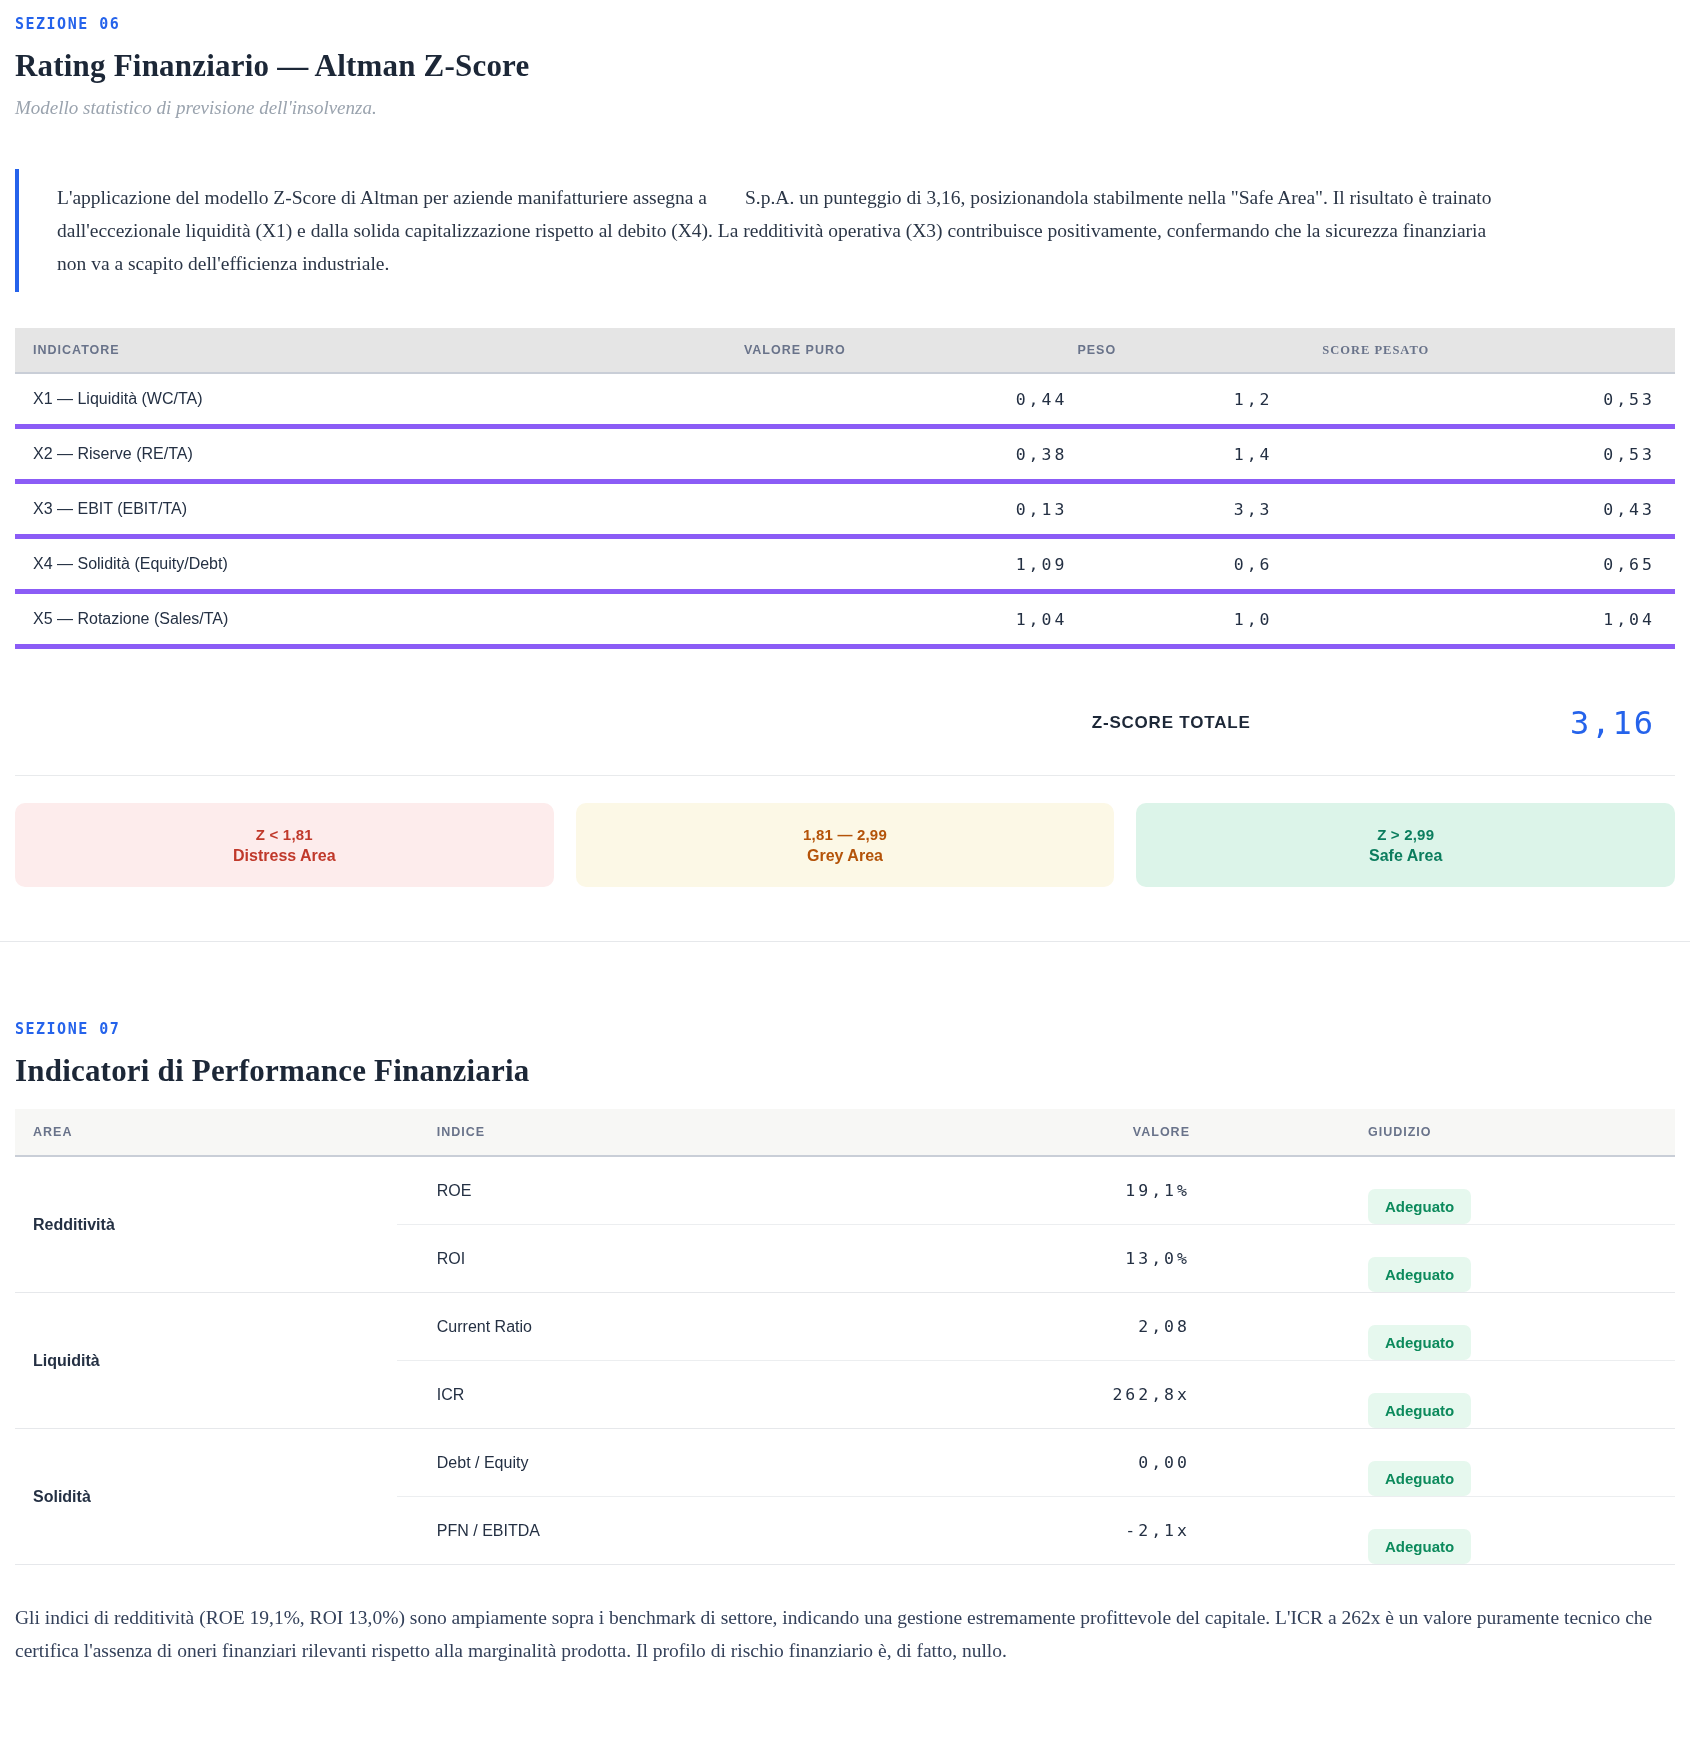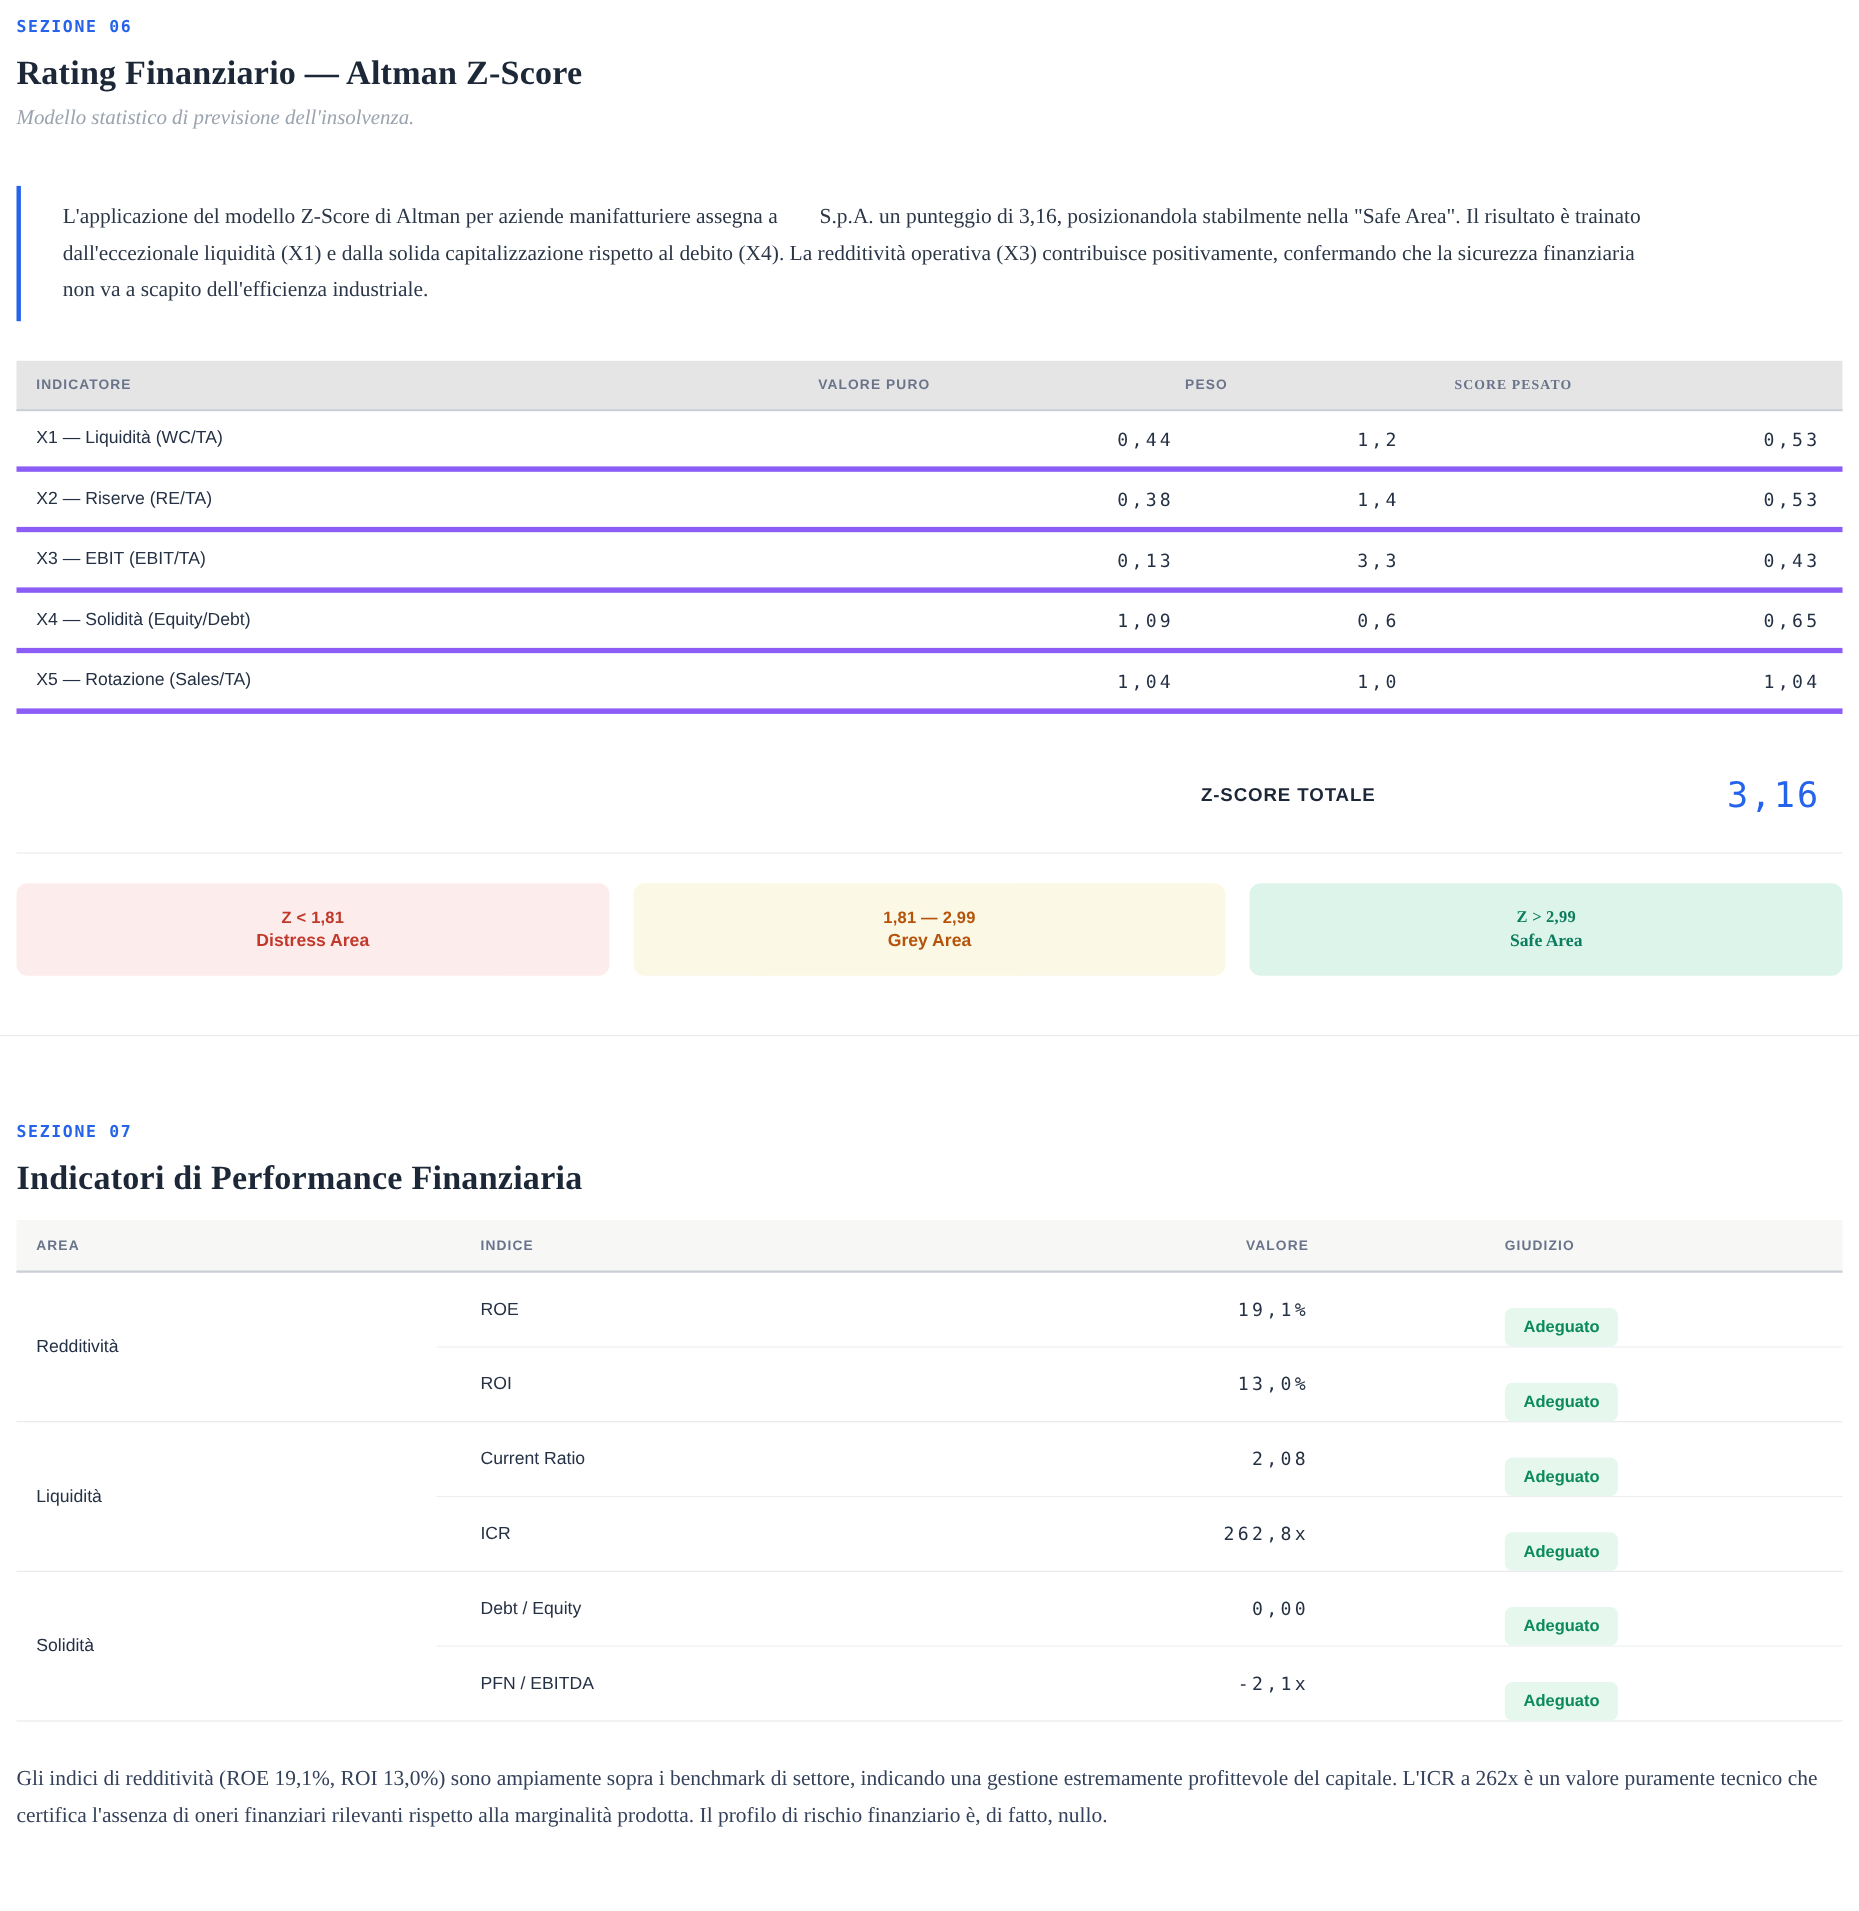--- a/index.html
+++ b/index.html
@@ -86,21 +86,21 @@
   .zones { margin-top:27px; display:grid; grid-template-columns:1fr 1fr 1fr; gap:22px; }
   .zone {
     height:84px; border-radius:10px;
     display:flex; flex-direction:column; align-items:center; justify-content:center;
     gap:4px;
   }
   .zone-range { font-size:15px; font-weight:600; letter-spacing:0.2px; }
   .zone-label { font-size:16px; font-weight:800; }
   .zone.distress { background:#fdecec; color:#c0392b; }
   .zone.grey     { background:#fcf8e6; color:#b45309; }
-  .zone.safe     { background:#dcf4e9; color:#0c7d5e;font-family:Liberation Serif, serif; }
+  .zone.safe     { background:#dcf4e9; color:#0c7d5e; }
 
   
   .section-divider { margin:54px -15px 0 -15px; border:none; border-top:1px solid #e6e8eb; height:0; }
 
   
   .sec7-kicker { margin-top:78px; }
   .ptable { margin-top:20px; }
   .pt-head {
     display:grid; grid-template-columns:23% 35% 17% 25%;
     align-items:center; background:#f7f7f5; height:48px;
@@ -112,21 +112,21 @@
   .pt-head .th.giud   { text-align:left; padding-left:108px; }
 
   .pgroup {
     display:grid; grid-template-columns:23% 35% 17% 25%;
     grid-template-rows:67px 1px 67px;
     border-bottom:1px solid #e6e8eb;
   }
   .pg-area {
     grid-column:1; grid-row:1 / span 3;
     display:flex; align-items:center; padding-left:18px;
-    font-size:16px; color:#243043;
+    font-size:16px; color:#243043;font-weight:bold;
   }
   .pg-divider { grid-column:2 / span 3; grid-row:2; background:#eceef0; }
   .pg-cell { display:flex; align-items:center; }
   .pg-indice { padding-left:40px; font-size:16px; color:#243043; }
   .pg-valore {
     justify-content:flex-end; padding-right:70px;
     font-family:"DejaVu Sans Mono", monospace;
     font-size:16.5px; letter-spacing:3px; color:#243043;
   }
   .pg-giud { padding-left:108px; }

